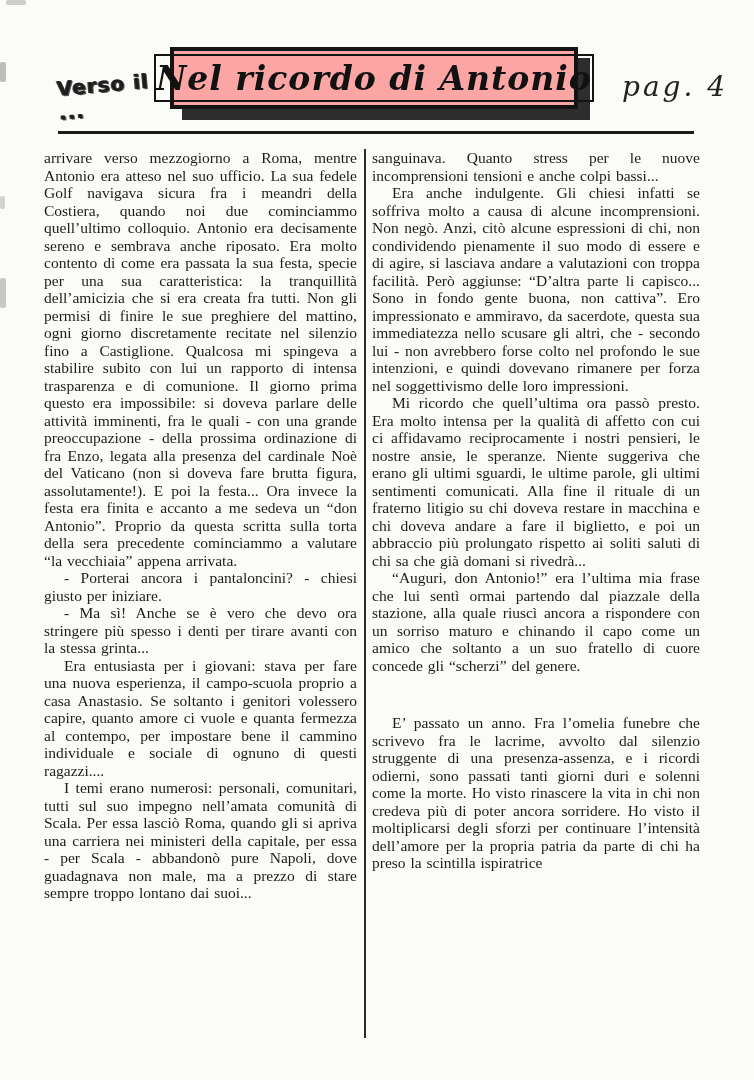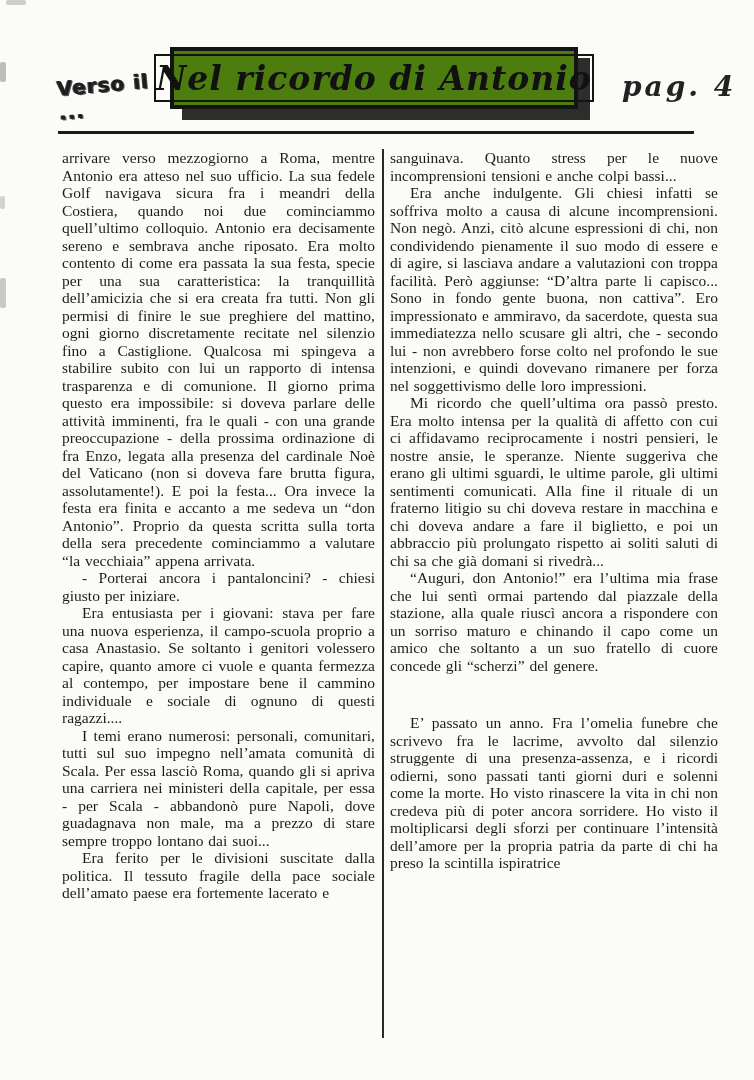--- a/index.html
+++ b/index.html
@@ -18,44 +18,44 @@
   
   .logo{
     position:absolute;left:58px;top:72px;width:110px;
     font-family:"DejaVu Sans", sans-serif;font-weight:800;
     font-size:20px;letter-spacing:1px;color:#1d1d1d;
     transform:rotate(-5deg);
     text-shadow:1px 1px 0 #555, -1px 0 0 #444;
   }
   .title-box{
     position:absolute;left:170px;top:47px;width:400px;height:54px;
-    background:#4d7c0f;border:4px solid #141414;
+    background:#fca5a5;border:4px solid #141414;
     box-shadow:12px 11px 0 0 #2d2d2d;
     display:flex;align-items:stretch;justify-content:center;
   }
   .title-inner{
     flex:1;margin:3px;border:2px solid #141414;
     display:flex;align-items:center;justify-content:center;
   }
   .title-text{
     font-family:"DejaVu Serif", serif;font-style:italic;font-weight:bold;
     font-size:33px;letter-spacing:1px;color:#111;white-space:nowrap;
   }
   .page-num{
     position:absolute;left:622px;top:70px;
-    font-family:"DejaVu Serif", serif;font-style:italic;font-weight:bold;
+    font-family:"DejaVu Serif", serif;font-style:italic;font-weight:normal;
     font-size:28px;letter-spacing:3px;color:#222;
   }
   .rule{
     position:absolute;left:58px;top:131px;width:636px;height:3px;background:#1a1a1a;
   }
 
   
   .columns{
-    position:absolute;left:62px;top:149px;width:658px;height:925px;
+    position:absolute;left:44px;top:149px;width:658px;height:925px;
     display:flex;
     font-family:Liberation Serif, serif;
   }
   .col{width:313px;}
   .col.right{width:328px;}
   .divider{width:2px;background:#2a2a2a;height:889px;margin:0 6px 0 7px;}
   .para{
     margin:0;font-size:15.5px;line-height:17.5px;text-align:justify;
     color:#1c1c1c;word-spacing:1px;
   }
@@ -81,23 +81,23 @@
   </div>
 
   <div class="page-num">pag. 4</div>
 
   <div class="rule"></div>
 
   <div class="columns">
     <div class="col left">
         <p class="para">arrivare verso mezzogiorno a Roma, mentre Antonio era atteso nel suo ufficio. La sua fedele Golf navigava sicura fra i meandri della Costiera, quando noi due cominciammo quell’ultimo colloquio. Antonio era decisamente sereno e sembrava anche riposato. Era molto contento di come era passata la sua festa, specie per una sua caratteristica: la tranquillità dell’amicizia che si era creata fra tutti. Non gli permisi di finire le sue preghiere del mattino, ogni giorno discretamente recitate nel silenzio fino a Castiglione. Qualcosa mi spingeva a stabilire subito con lui un rapporto di intensa trasparenza e di comunione. Il giorno prima questo era impossibile: si doveva parlare delle attività imminenti, fra le quali - con una grande preoccupazione - della prossima ordinazione di fra Enzo, legata alla presenza del cardinale Noè del Vaticano (non si doveva fare brutta figura, assolutamente!). E poi la festa... Ora invece la festa era finita e accanto a me sedeva un “don Antonio”. Proprio da questa scritta sulla torta della sera precedente cominciammo a valutare “la vecchiaia” appena arrivata.</p>
         <p class="para ind">- Porterai ancora i pantaloncini? - chiesi giusto per iniziare.</p>
+        <p class="para ind">- Ma sì! Anche se è vero che devo ora stringere più spesso i denti per tirare avanti con la stessa grinta...</p>
         <p class="para ind">Era entusiasta per i giovani: stava per fare una nuova esperienza, il campo-scuola proprio a casa Anastasio. Se soltanto i genitori volessero capire, quanto amore ci vuole e quanta fermezza al contempo, per impostare bene il cammino individuale e sociale di ognuno di questi ragazzi....</p>
         <p class="para ind">I temi erano numerosi: personali, comunitari, tutti sul suo impegno nell’amata comunità di Scala. Per essa lasciò Roma, quando gli si apriva una carriera nei ministeri della capitale, per essa - per Scala - abbandonò pure Napoli, dove guadagnava non male, ma a prezzo di stare sempre troppo lontano dai suoi...</p>
-        <p class="para ind">Era ferito per le divisioni suscitate dalla politica. Il tessuto fragile della pace sociale dell’amato paese era fortemente lacerato e</p>
       </div>
     <div class="divider"></div>
     <div class="col right">
         <p class="para">sanguinava. Quanto stress per le nuove incomprensioni tensioni e anche colpi bassi...</p>
         <p class="para ind">Era anche indulgente. Gli chiesi infatti se soffriva molto a causa di alcune incomprensioni. Non negò. Anzi, citò alcune espressioni di chi, non condividendo pienamente il suo modo di essere e di agire, si lasciava andare a valutazioni con troppa facilità. Però aggiunse: “D’altra parte li capisco... Sono in fondo gente buona, non cattiva”. Ero impressionato e ammiravo, da sacerdote, questa sua immediatezza nello scusare gli altri, che - secondo lui - non avrebbero forse colto nel profondo le sue intenzioni, e quindi dovevano rimanere per forza nel soggettivismo delle loro impressioni.</p>
         <p class="para ind">Mi ricordo che quell’ultima ora passò presto. Era molto intensa per la qualità di affetto con cui ci affidavamo reciprocamente i nostri pensieri, le nostre ansie, le speranze. Niente suggeriva che erano gli ultimi sguardi, le ultime parole, gli ultimi sentimenti comunicati. Alla fine il rituale di un fraterno litigio su chi doveva restare in macchina e chi doveva andare a fare il biglietto, e poi un abbraccio più prolungato rispetto ai soliti saluti di chi sa che già domani si rivedrà...</p>
         <p class="para ind">“Auguri, don Antonio!” era l’ultima mia frase che lui sentì ormai partendo dal piazzale della stazione, alla quale riuscì ancora a rispondere con un sorriso maturo e chinando il capo come un amico che soltanto a un suo fratello di cuore concede gli “scherzi” del genere.</p>
         <p class="para ind gap">E’ passato un anno. Fra l’omelia funebre che scrivevo fra le lacrime, avvolto dal silenzio struggente di una presenza-assenza, e i ricordi odierni, sono passati tanti giorni duri e solenni come la morte. Ho visto rinascere la vita in chi non credeva più di poter ancora sorridere. Ho visto il moltiplicarsi degli sforzi per continuare l’intensità dell’amore per la propria patria da parte di chi ha preso la scintilla ispiratrice</p>
       </div>
   </div>

